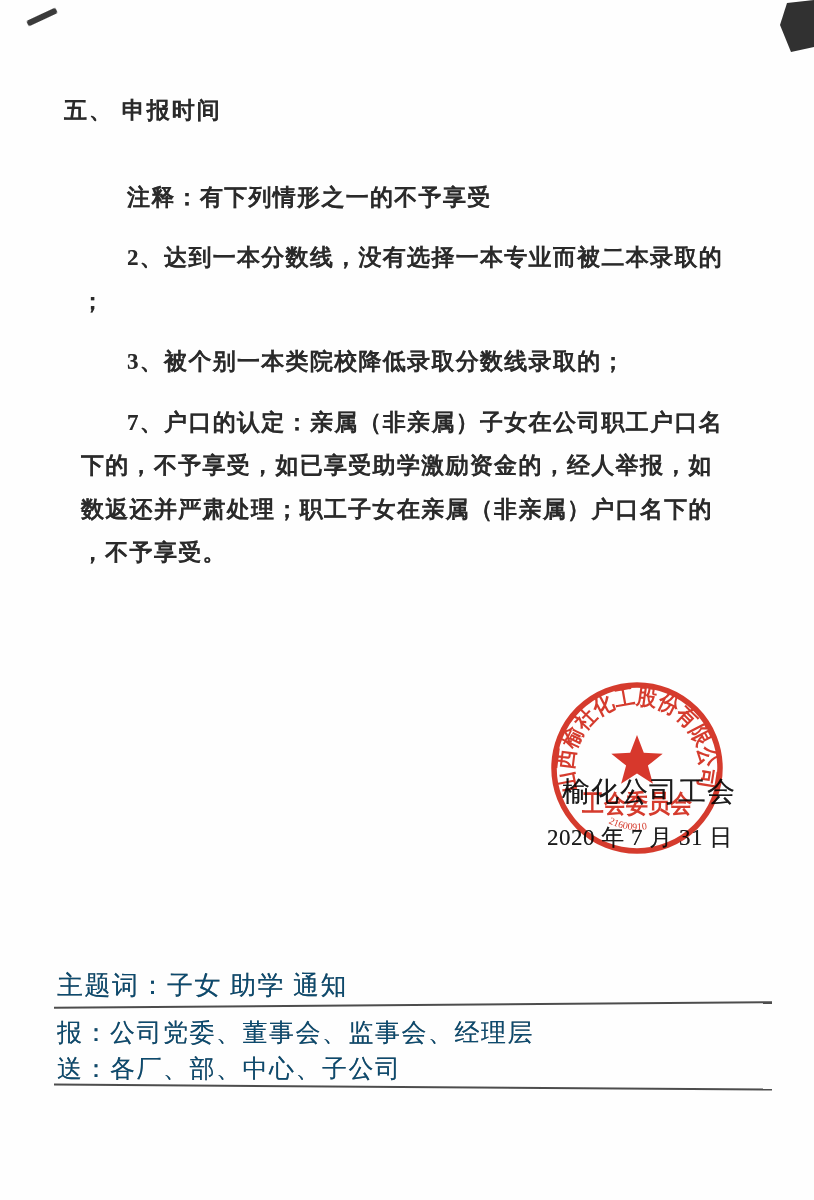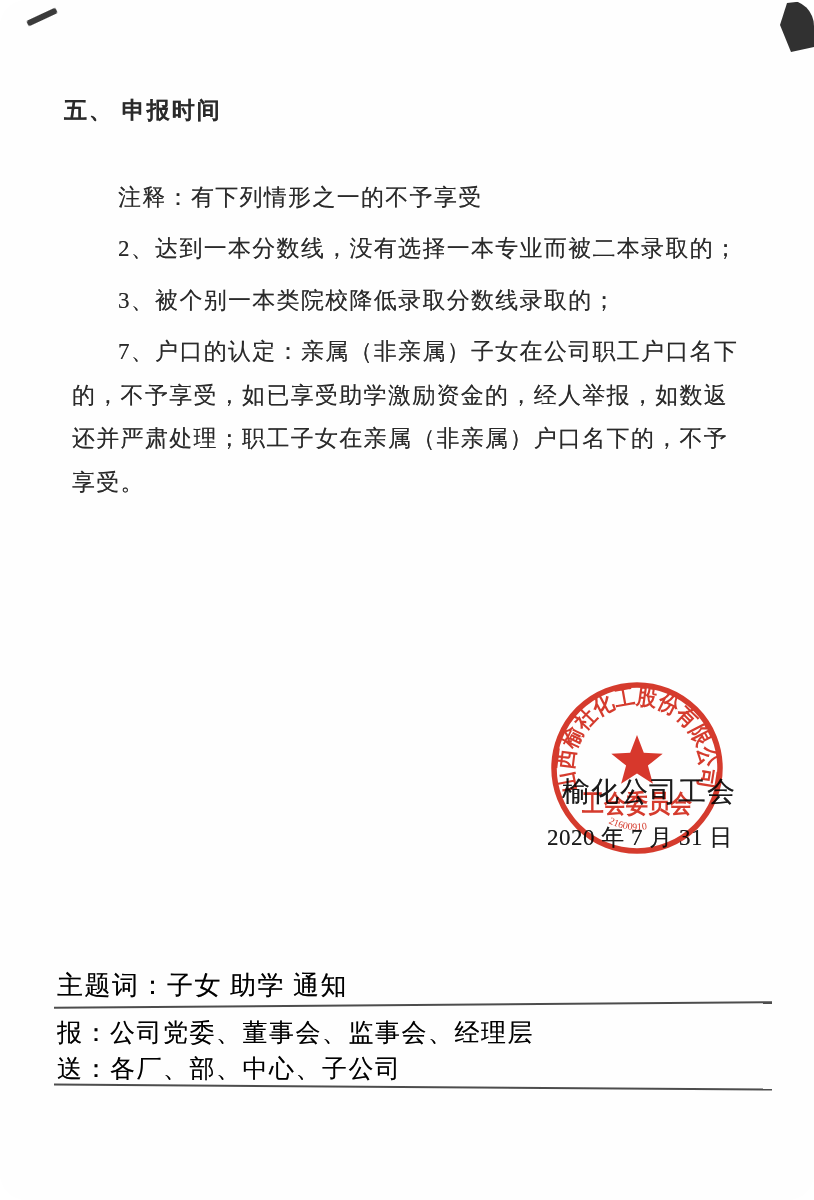--- a/index.html
+++ b/index.html
@@ -3,21 +3,20 @@
 <meta charset="utf-8">
 <style>
   html,body{margin:0;padding:0;background:#ffffff;}
   .page{
     position:relative;
     width:814px;height:1200px;
     background:#fefefe;
     overflow:hidden;
     font-family:"Liberation Serif","DejaVu Serif",serif;
     color:#2a2a2a;
-    border-radius:26px;
   }
   
   .artifact-left{
     position:absolute;left:26px;top:14px;width:32px;height:6px;
     background:#262626;border-radius:2px;
     transform:rotate(-25deg);opacity:.9;filter:blur(.4px);
   }
   .artifact-right{
     position:absolute;right:0;top:0;width:34px;height:56px;
     opacity:.92;filter:blur(.4px);
@@ -25,21 +24,21 @@
   
   .doc{
     position:absolute;left:64px;top:0;width:686px;
     padding-top:89px;
     font-size:23px;line-height:43.5px;letter-spacing:1.3px;
     word-break:break-all;line-break:anywhere;
     text-shadow:0 0 .5px rgba(40,40,40,.55);
   }
   .heading{font-weight:600;letter-spacing:2px;}
   .date-line{margin:8px 0 0;text-indent:2em;}
-  .para{margin:8px;text-indent:2em;}
+  .para{margin:17px;text-indent:2em;font-weight:bold;}
   .note{margin-top:43px;}
   .item{margin-top:2px;}
   .item-5{margin-top:8px;}
   .closing{margin-top:2px;}
   
   .signer{
     position:absolute;left:562px;top:778px;
     font-size:28px;letter-spacing:1px;color:#1b1b1b;line-height:1;
     text-shadow:0 0 .5px rgba(30,30,30,.6);
   }
@@ -55,21 +54,21 @@
   }
   .seal .ring{fill:none;stroke:#d32c1d;stroke-width:5.5px;}
   .seal text{fill:#d32c1d;font-family:"Liberation Serif","DejaVu Serif",serif;}
   .seal .ring-text{font-size:22px;font-weight:600;}
   .seal .banner{font-size:25px;font-weight:700;text-anchor:middle;}
   .seal .serial{font-size:10px;}
   .seal .star{fill:#d5281c;}
   
   .f-row{
     position:absolute;left:57px;font-size:25px;letter-spacing:1.5px;
-    color:#000000;line-height:1.25;white-space:nowrap;
+    color:#0c4a6e;line-height:1.25;white-space:nowrap;
     text-shadow:0 0 .5px rgba(40,40,40,.55);
   }
   .row-keywords{top:970px;font-size:26px;}
   .row-report{top:1017px;}
   .row-send{top:1053px;}
   .rule{
     position:absolute;left:54px;width:718px;height:0;
     border-top:2.5px solid #3a3a3a;opacity:.9;
   }
   .rule-1{top:1004px;transform:rotate(-0.45deg);}

